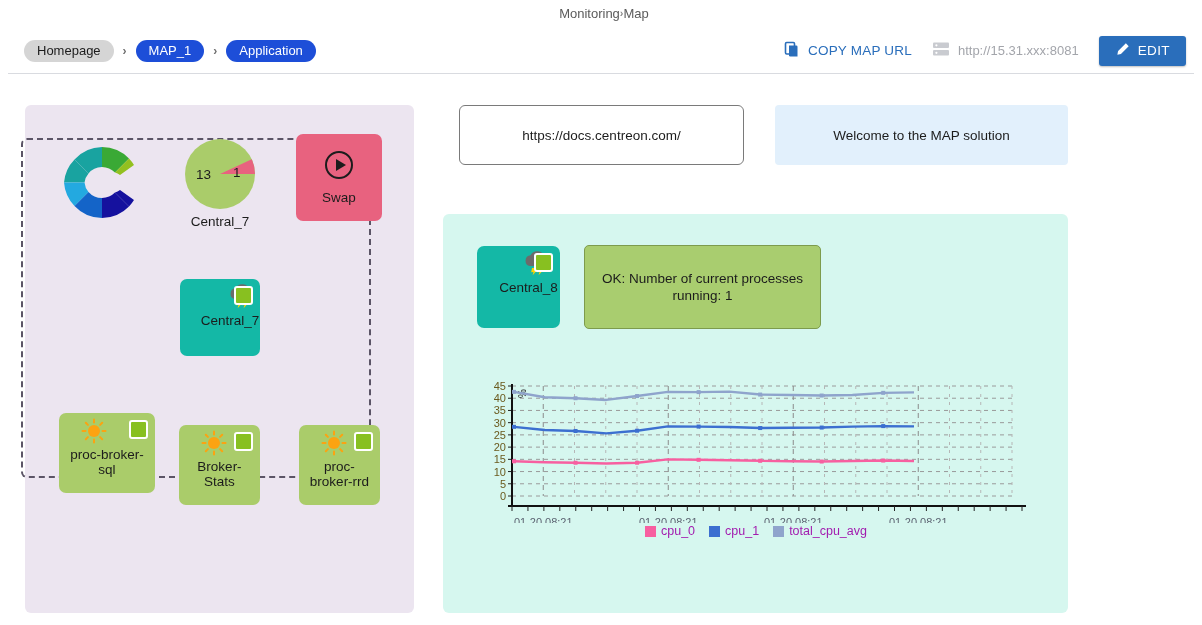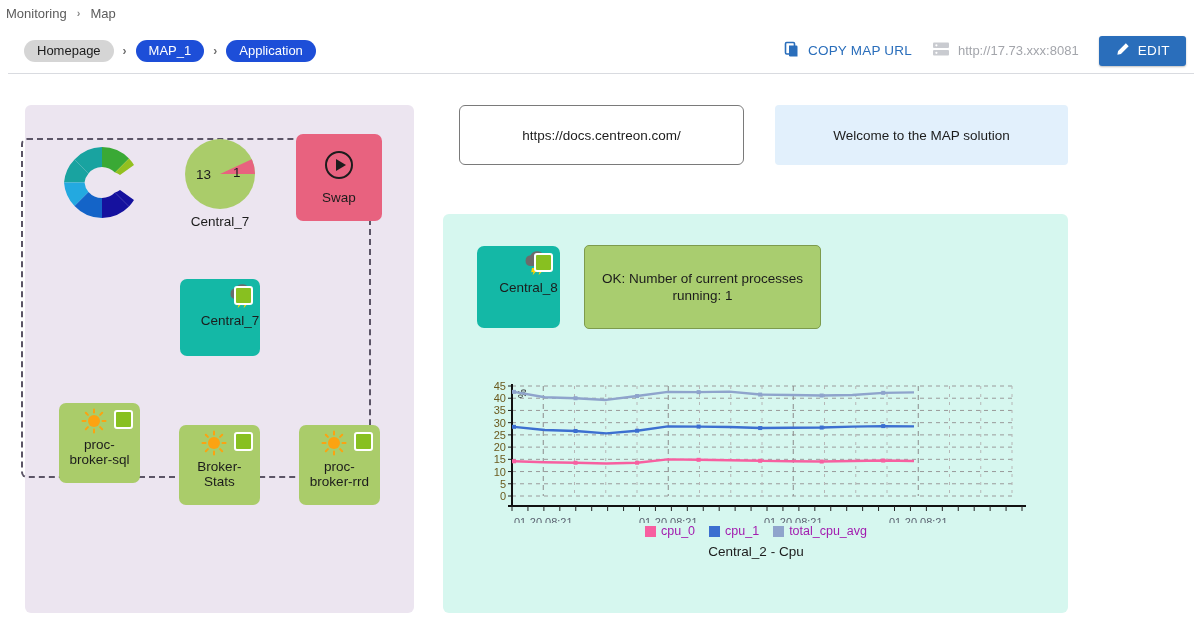--- a/index.html
+++ b/index.html
@@ -10,21 +10,21 @@
     font-family:"Liberation Sans", sans-serif;
     overflow:hidden;
     position:relative;
   }
 
   
   .topbar {
     height:26px;
     display:flex; align-items:center;
     padding:0 0 0 6px;
-    gap:10px;
+    justify-content:center;
   }
   .topbar .crumb {
     font-size:13px; color:#5b5b5b;
   }
   .topbar .sep {
     font-size:11px; color:#8a8a8a; font-weight:bold;
   }
 
   
   .toolbar {
@@ -118,21 +118,21 @@
     width:19px; height:19px; border-radius:3px;
     background:#88c020; border:2px solid #ffffff;
   }
   .node .name {
     font-size:13.5px; color:#1c1c1c; text-align:center;
     line-height:15px; padding:0 5px;
   }
 
   .node-central7 { left:180px; top:279px; width:80px; height:77px; }
   .node-central8 { left:477px; top:246px; width:83px; height:82px; }
-  .node-s1 { left:59px; top:403px; width:81px; height:80px; }
+  .node-s1 { left:59px; top:413px; width:96px; height:80px; }
   .node-s2 { left:179px; top:425px; width:81px; height:80px; }
   .node-s3 { left:299px; top:425px; width:81px; height:80px; }
 
   .url-panel {
     position:absolute; left:459px; top:105px;
     width:285px; height:60px;
     background:#ffffff; border:1px solid #7a7a7a; border-radius:6px;
     display:flex; align-items:center; justify-content:center;
     font-size:13.5px; color:#1c1c1c;
   }
@@ -197,21 +197,21 @@
 
     <div class="url-box">
       <span>
         <svg width="18" height="16" viewBox="0 0 18 16">
           <rect x="1" y="1.5" width="16" height="5.6" rx="1" fill="#c9cbd0"></rect>
           <rect x="1" y="9" width="16" height="5.6" rx="1" fill="#c9cbd0"></rect>
           <circle cx="4.4" cy="4.3" r="1.1" fill="#ffffff"></circle>
           <circle cx="4.4" cy="11.8" r="1.1" fill="#ffffff"></circle>
         </svg>
       </span>
-      <span class="url-text">http://17.73.xxx:8081</span>
+      <span class="url-text">http://15.31.xxx:8081</span>
     </div>
 
     <div class="edit-btn">
       <span>
         <svg width="15" height="15" viewBox="0 0 16 16">
           <path d="M11.6 1.4l3 3-8.3 8.3-3.8.8.8-3.8z" fill="#ffffff"></path>
         </svg>
       </span>
       <span>EDIT</span>
     </div>
@@ -478,14 +478,13 @@
     </span>
     <span class="item">
       <i class="sw" style="background:#3c6fd0"></i>
       <span>cpu_1</span>
     </span>
     <span class="item">
       <i class="sw" style="background:#8fa4cc"></i>
       <span>total_cpu_avg</span>
     </span>
   </div>
-  <div class="chart-title">Central_2 - Cpu</div>
 </div>
 
 </body></html>

